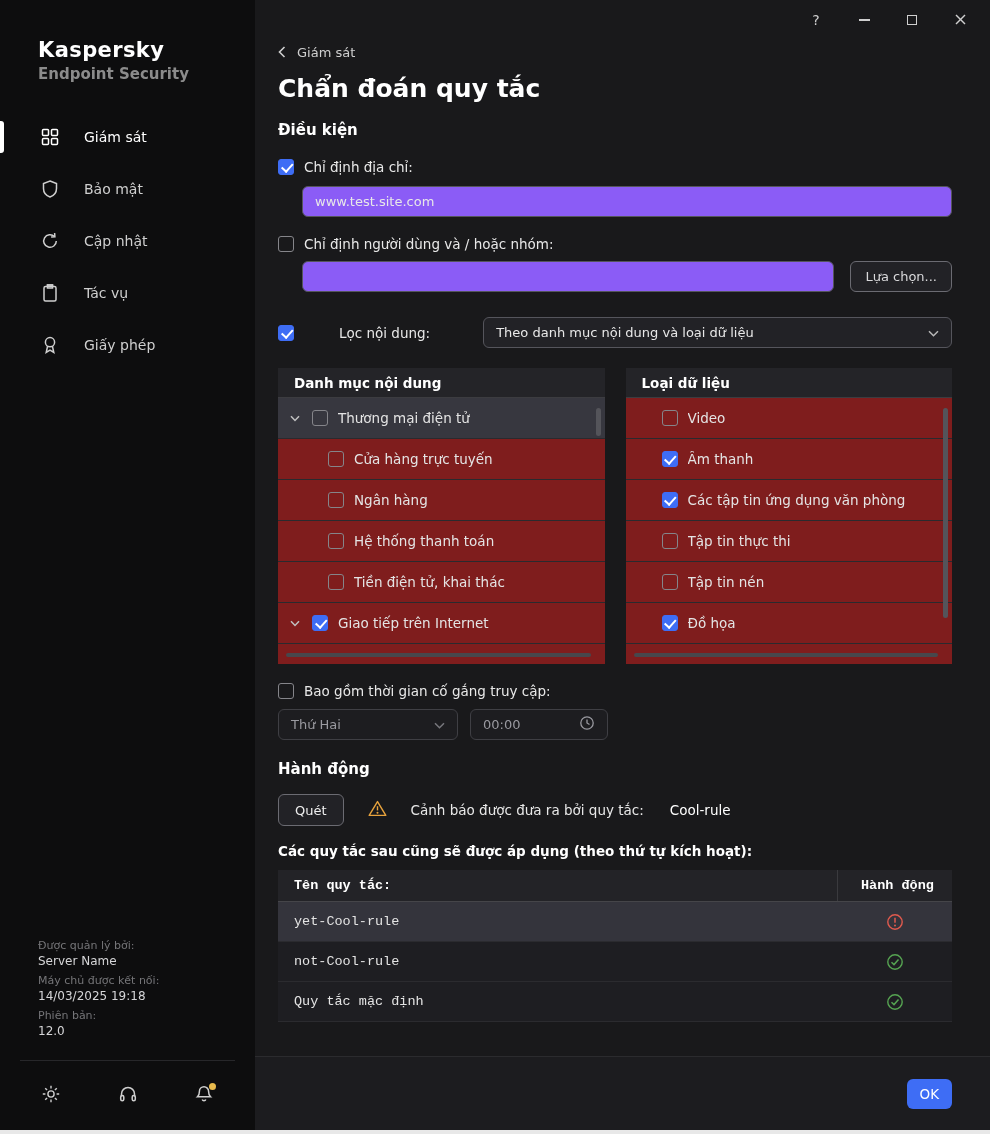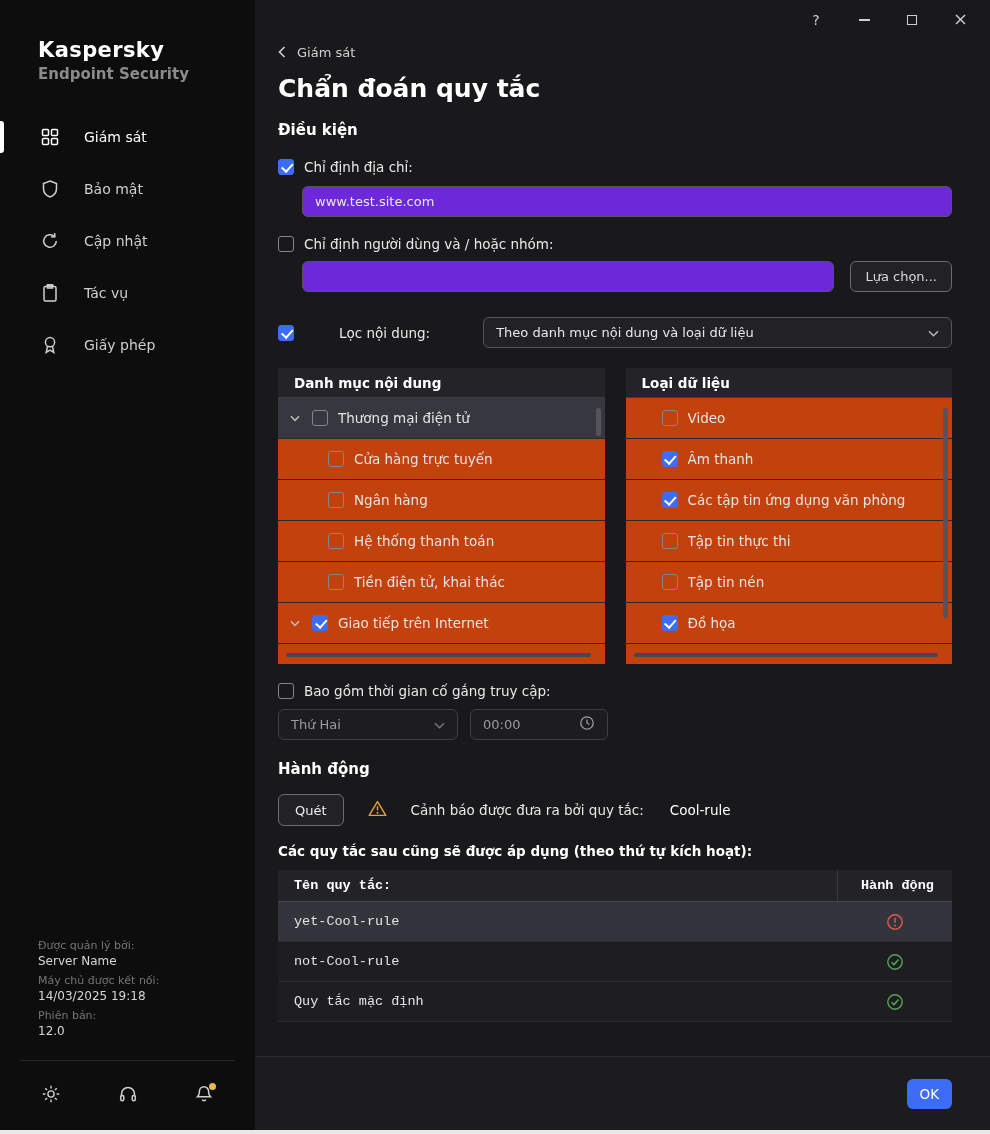--- a/index.html
+++ b/index.html
@@ -46,34 +46,34 @@
   .h-conditions { margin-top:16px; }
   .h-action { margin-top:20px; }
 
   .check-row { display:flex; align-items:center; gap:10px; }
   .check-label { color:#e8e8e8; font-size:13.5px; }
   .checkbox { width:16px; height:16px; border-radius:3px; border:1.5px solid #85858a; flex-shrink:0; position:relative; cursor:pointer; background:transparent; }
   .checkbox.checked { background:#3e6df5; border-color:#3e6df5; }
   .checkbox.checked::after { content:""; position:absolute; left:4.5px; top:1px; width:4.5px; height:8.5px; border:solid #fff; border-width:0 2px 2px 0; transform:rotate(42deg); }
 
   .row-addr-check { margin-top:20px; }
-  .text-input { height:31px; background:#6d28d9; border:1px solid #55555c; border-radius:6px; color:#e8e8e8; font-size:13px; padding:0 12px; outline:none; font-family:inherit; }
+  .text-input { height:31px; background:#8b5cf6; border:1px solid #55555c; border-radius:6px; color:#e8e8e8; font-size:13px; padding:0 12px; outline:none; font-family:inherit; }
   .input-addr { display:block; margin-top:11px; margin-left:24px; width:calc(100% - 24px); }
   .row-users-check { margin-top:19px; }
   .row-users-input { margin-top:9px; margin-left:24px; display:flex; gap:16px; }
   .row-users-input .text-input { flex:1; }
   .btn { background:#222226; border:1px solid #6b6b72; border-radius:6px; color:#d9d9db; font-size:13px; padding:0 14px; height:31px; display:flex; align-items:center; justify-content:center; cursor:pointer; font-family:inherit; }
 
   .row-filter { margin-top:25px;gap:45px; }
   .select { height:31px; background:#222226; border:1px solid #55555c; border-radius:6px; color:#e8e8e8; font-size:13px; padding:0 12px; display:flex; align-items:center; justify-content:space-between; cursor:pointer; gap:8px; }
   .filter-select { flex:1; margin-left:8px; }
 
   
   .panels { margin-top:20px; display:flex; gap:21px; }
-  .panel { flex:1; height:296px; background:#c2410c; position:relative; overflow:hidden; }
+  .panel { flex:1; height:296px; background:#7f1d1d; position:relative; overflow:hidden; }
   .panel-header { height:30px; display:flex; align-items:center; padding:0 16px; color:#fff; font-weight:700; font-size:13.5px; background:#242428; border-bottom:1px solid #3c3c40; }
   .panel-row { height:41px; display:flex; align-items:center; border-bottom:1px solid #2a2a2e; color:#e4e4e4; font-size:13.5px; gap:10px; padding:0 14px 0 10px; cursor:default; }
   .panel-row.selected { background:#37373f; }
   .panel-row .tree-chevron { width:14px; display:flex; justify-content:center; cursor:pointer; }
   .panel-row.child { padding-left:50px; }
   .panel-row.plain { padding-left:36px; }
   .row-label { white-space:nowrap; overflow:hidden; }
   .h-scroll { position:absolute; bottom:7px; left:8px; right:14px; height:4px; background:#47474c; border-radius:2px; cursor:pointer; }
   .v-scroll { position:absolute; right:4px; width:5px; background:#54545a; border-radius:2.5px; cursor:pointer; }
   .v-scroll.short { top:40px; height:28px; }

